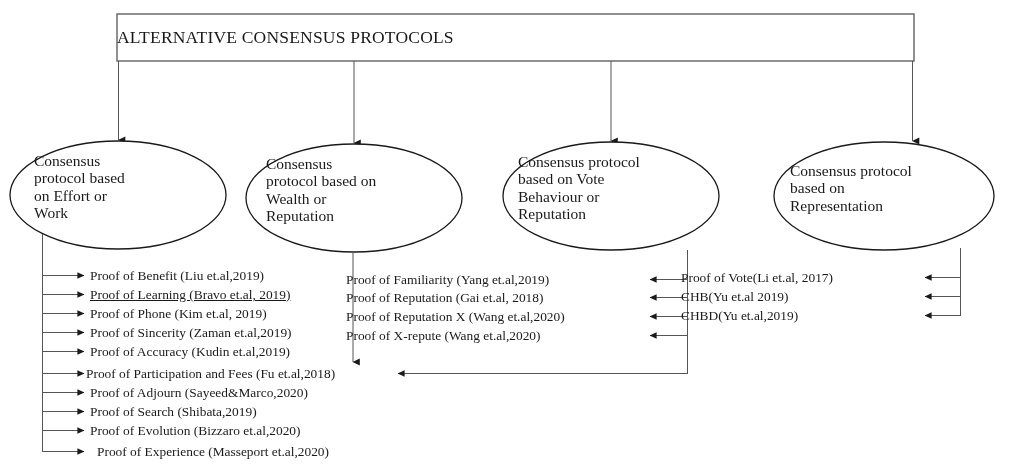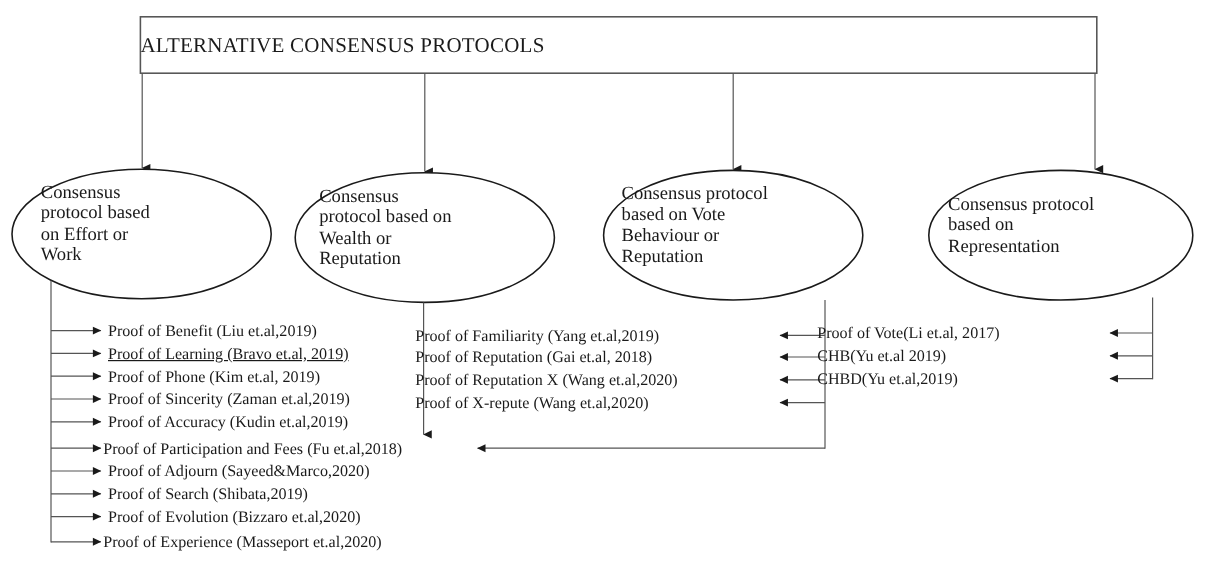--- a/index.html
+++ b/index.html
@@ -136,21 +136,21 @@
 
   <div class="leaf-row leaf-left" style="left:90px; top:269px;">Proof of Benefit (Liu et.al,2019)</div>
   <div class="leaf-row leaf-left" style="left:90px; top:288px;text-decoration:underline;">Proof of Learning (Bravo et.al, 2019)</div>
   <div class="leaf-row leaf-left" style="left:90px; top:307px;">Proof of Phone (Kim et.al, 2019)</div>
   <div class="leaf-row leaf-left" style="left:90px; top:326px;">Proof of Sincerity (Zaman et.al,2019)</div>
   <div class="leaf-row leaf-left" style="left:90px; top:345px;">Proof of Accuracy (Kudin et.al,2019)</div>
   <div class="leaf-row leaf-left" style="left:86px; top:367px;">Proof of Participation and Fees (Fu et.al,2018)</div>
   <div class="leaf-row leaf-left" style="left:90px; top:386px;">Proof of Adjourn (Sayeed&amp;Marco,2020)</div>
   <div class="leaf-row leaf-left" style="left:90px; top:405px;">Proof of Search (Shibata,2019)</div>
   <div class="leaf-row leaf-left" style="left:90px; top:424px;">Proof of Evolution (Bizzaro et.al,2020)</div>
-  <div class="leaf-row leaf-left" style="left:86px; top:445px;">Proof of Experience (Masseport et.al,2020)</div>
+  <div class="leaf-row leaf-left" style="left:97px; top:445px;">Proof of Experience (Masseport et.al,2020)</div>
 
   <div class="leaf-row leaf-right" style="left:346px; top:273px; width:300px;">Proof of Familiarity (Yang et.al,2019)</div>
   <div class="leaf-row leaf-right" style="left:346px; top:291px; width:300px;">Proof of Reputation (Gai et.al, 2018)</div>
   <div class="leaf-row leaf-right" style="left:346px; top:310px; width:300px;">Proof of Reputation X (Wang et.al,2020)</div>
   <div class="leaf-row leaf-right" style="left:346px; top:329px; width:300px;">Proof of X-repute (Wang et.al,2020)</div>
 
   <div class="leaf-row leaf-right" style="left:681px; top:271px; width:240px;">Proof of Vote(Li et.al, 2017)</div>
   <div class="leaf-row leaf-right" style="left:681px; top:290px; width:240px;">CHB(Yu et.al 2019)</div>
   <div class="leaf-row leaf-right" style="left:681px; top:309px; width:240px;">CHBD(Yu et.al,2019)</div>
 

